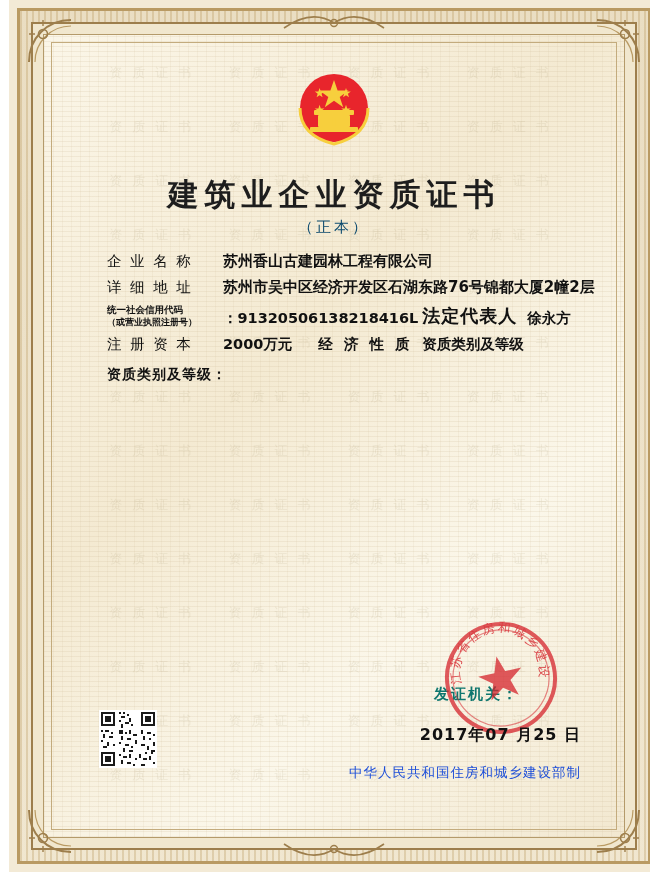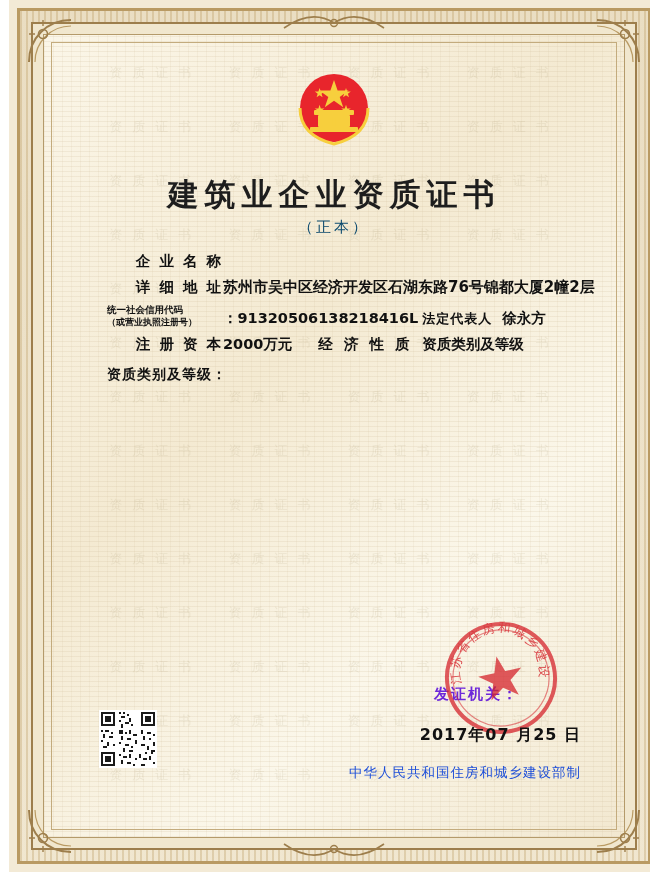--- a/index.html
+++ b/index.html
@@ -142,23 +142,22 @@
     display: flex;
     align-items: flex-end;
     margin-bottom: 7px;
     font-size: 14.5px;
   }
   .lbl {
     width: 116px;
     flex: 0 0 116px;
     font-size: 14.5px;
     letter-spacing: 2px;
-    font-weight: 700;
+    font-weight: 400;
     color: #111;
-    text-align: right;
   }
   .val {
     font-size: 14.5px;
     font-weight: 600;
     color: #111;
     white-space: nowrap;
   }
   .val.big { font-size: 15px; }
   .row.two .lbl2 {
     width: 104px;
@@ -173,21 +172,21 @@
     font-size: 9.5px;
     line-height: 12px;
     letter-spacing: 0px;
     font-weight: 600;
     text-align: left;
     color: #111;
   }
   .credit-label .l2 { font-size: 9px; }
   .rep-lbl {
     flex: 0 0 auto;
-    font-size: 13px;
+    font-size: 18px;
     font-weight: 600;
     letter-spacing: 1px;
     margin-left: 4px;
   }
   .qual-head {
     margin-top: 12px;
     font-size: 14px;
     font-weight: 600;
     letter-spacing: 1px;
   }
@@ -204,21 +203,21 @@
 
   
   .issuer {
     position: absolute;
     right: 94px;
     bottom: 122px;
     font-family: "DejaVu Sans", sans-serif;
     font-size: 15px;
     font-weight: 600;
     letter-spacing: 2px;
-    color: #6d28d9;
+    color: #0f766e;
   }
   .issue-date {
     position: absolute;
     right: 32px;
     bottom: 80px;
     font-family: "DejaVu Sans", sans-serif;
     font-size: 16px;
     font-weight: 600;
     letter-spacing: 1px;
     color: #111;
@@ -343,20 +342,21 @@
       </svg>
     </div>
 
     <div class="title">建筑业企业资质证书</div>
     <div class="subtitle">（正本）</div>
 
     <div class="fields">
 
       <div class="row">
         <div class="lbl">企 业 名 称</div>
+        <div class="val big">苏州香山古建园林工程有限公司</div>
       </div>
 
       <div class="row">
         <div class="lbl">详 细 地 址</div>
         <div class="val big">苏州市吴中区经济开发区石湖东路76号锦都大厦2幢2层</div>
       </div>
 
       <div class="row">
         <div class="credit-label">
           <div>统一社会信用代码</div>

